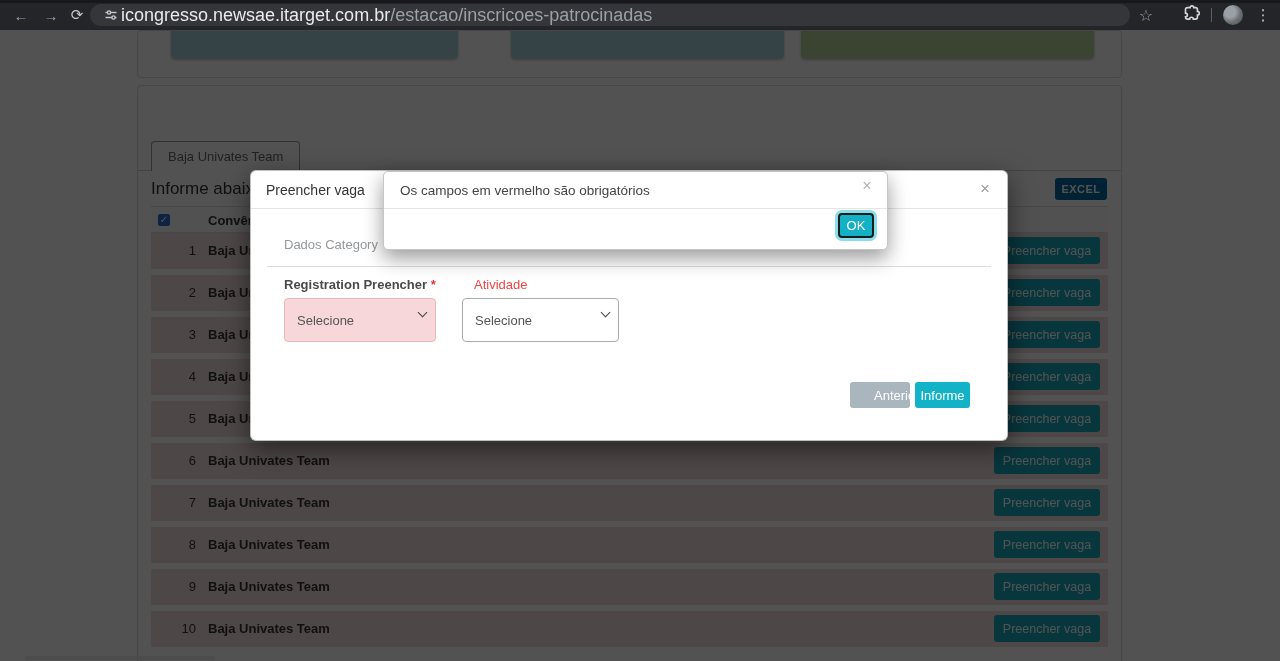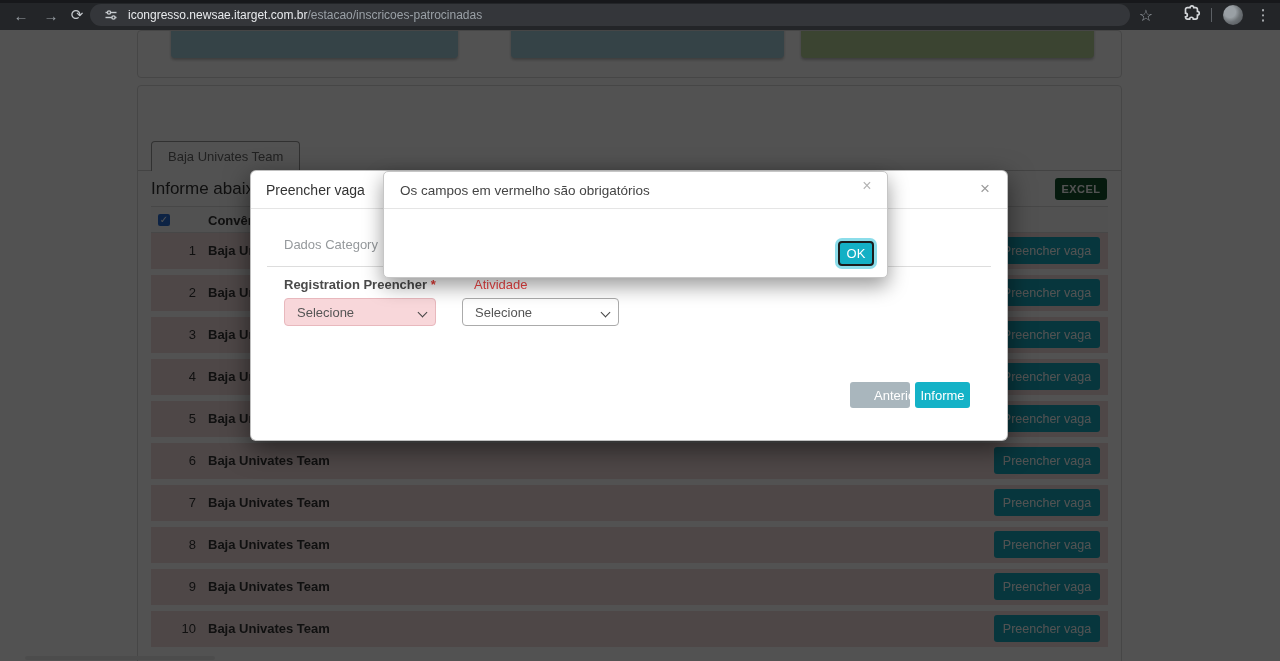--- a/index.html
+++ b/index.html
@@ -8,21 +8,21 @@
   .stage { position:relative; width:1280px; height:661px; overflow:hidden; }
 
   
   .browser-bar { position:absolute; top:0; left:0; width:1280px; height:30px;
     background:linear-gradient(#17181b 0, #17181b 3px, #232528 3px); z-index:50; }
   .nav-ic { position:absolute; top:4px; width:22px; height:22px; display:flex;
     align-items:center; justify-content:center; color:#9aa0a6; font-size:15px; }
   .url-pill { position:absolute; left:90px; top:4px; width:1040px; height:22px;
     background:#34363a; border-radius:11px; display:flex; align-items:center; }
   .tune { margin-left:14px; flex:0 0 auto; }
-  .url-text { margin-left:10px; font-size:12px; white-space:nowrap; }
+  .url-text { margin-left:3px; font-size:18px; white-space:nowrap; }
   .url-text .domain { color:#e8eaed; }
   .url-text .path { color:#9aa0a6; }
   .sep { position:absolute; left:1211px; top:8px; width:1px; height:14px; background:#5c6065; }
   .avatar { position:absolute; left:1223px; top:5px; width:20px; height:20px; border-radius:50%;
     background:radial-gradient(circle at 35% 35%, #9aa0a5 0 30%, #6d7276 55%, #4a4e52 100%); }
 
   
   .page { position:absolute; top:30px; left:0; width:1280px; height:631px;
     background:#ffffff; overflow:hidden; z-index:1; }
   .card { position:absolute; background:#fff; border:1px solid #d9d9d9; border-radius:4px; }
@@ -33,21 +33,21 @@
   .topbar.b2 { left:373px; width:273px; background:#a5cfdd; }
   .topbar.b3 { left:663px; width:293px; background:#b8d49a; }
 
   .card-main { left:137px; top:55px; width:985px; height:600px; }
   .tabline { position:absolute; left:0; right:0; top:84px; border-top:1px solid #cfcfcf; }
   .team-tab { position:absolute; left:13px; top:55px; height:30px; padding:0 16px;
     background:#fff; border:1px solid #999; border-bottom:none; border-radius:4px 4px 0 0;
     color:#666; font-size:13px; line-height:29px; z-index:2; }
   .page-heading { position:absolute; left:13px; top:59px; margin-top:34px; font-size:17px; color:#333; }
   .excel-btn { position:absolute; right:14px; top:92px; width:52px; height:22px;
-    background:#14532d; color:#fff; font-size:11px; font-weight:bold; letter-spacing:.5px;
+    background:#0369a1; color:#fff; font-size:11px; font-weight:bold; letter-spacing:.5px;
     border:none; border-radius:3px; text-align:center; line-height:22px; }
 
   .thead { position:absolute; left:13px; right:13px; top:120px; height:27px;
     border-top:1px solid #ddd; border-bottom:1px solid #ddd; background:#fafafa; }
   .thead .cb { position:absolute; left:7px; top:7px; width:12px; height:12px;
     background:#2b6fd4; border-radius:2px; color:#fff; font-size:10px; line-height:12px;
     text-align:center; }
   .thead .colname { position:absolute; left:57px; top:6px; font-size:13px; font-weight:bold; color:#333;
     white-space:nowrap; overflow:hidden; max-width:720px; }
   .tbody { position:absolute; left:13px; right:13px; top:147px; }
@@ -72,33 +72,33 @@
   .m-head { position:relative; height:38px; border-bottom:1px solid #e5e5e5; }
   .m-title { position:absolute; left:15px; top:0; line-height:38px; font-size:14px; color:#333; }
   .m-close { position:absolute; right:12px; top:8px; width:20px; height:20px; border:none;
     background:none; color:#9c9c9c; font-size:17px; line-height:20px; text-align:center; }
   .section-tab { position:absolute; left:33px; top:66px; font-size:13px; color:#95999c; }
   .section-divider { position:absolute; left:16px; right:16px; top:95px; border-top:1px solid #ddd; }
   .f-label { position:absolute; top:106px; font-size:13px; white-space:nowrap; }
   .f-label.cat { left:33px; font-weight:bold; color:#4a4a4a; }
   .f-label.atv { left:223px; color:#ef4444; }
   .req { color:#e53935; font-weight:bold; }
-  .selectbox { position:absolute; top:127px; height:28px; border-radius:4px; font-size:13px;
+  .selectbox { position:absolute; top:127px; height:44px; border-radius:4px; font-size:13px;
     color:#555; display:flex; align-items:center; padding:0 22px 0 12px; }
   .sel-cat { left:33px; width:152px; background:#f8d7da; border:1px solid #e8b8bd; }
   .sel-atv { left:211px; width:157px; background:#fff; border:1px solid #ababab; }
   .chev { position:absolute; right:9px; top:10px; width:7px; height:7px;
     border-right:1.5px solid #444; border-bottom:1.5px solid #444; transform:rotate(45deg); }
   .m-btn { position:absolute; top:211px; height:26px; border:none; border-radius:3px;
     color:#fff; font-size:13px; font-family:"Liberation Sans", sans-serif; }
   .btn-prev { left:599px; width:60px; background:#a9b6bd;padding-left:24px; }
   .btn-save { left:664px; width:55px; background:#14b2c7; }
 
   
-  .alert-modal { left:383px; top:171px; width:505px; height:107px; border-radius:5px;
+  .alert-modal { left:383px; top:171px; width:505px; height:79px; border-radius:5px;
     border:1px solid #c6c6c6; box-shadow:0 8px 20px rgba(0,0,0,.4); z-index:30; }
   .a-head { position:relative; height:37px; border-bottom:1px solid #e5e5e5; }
   .a-title { position:absolute; left:16px; top:0; line-height:37px; font-size:13.5px; color:#444; }
   .a-close { position:absolute; right:10px; top:4px; width:20px; height:20px; border:none;
     background:none; color:#b5b5b5; font-size:16px; }
   .ok-btn { position:absolute; right:13px; bottom:11px; width:36px; height:25px;
     background:#14b0c5; color:#fff; font-size:13px; border:2px solid #1c1c1c; border-radius:4px;
     box-shadow:0 0 0 3px rgba(64,199,220,.6); font-family:"Liberation Sans", sans-serif; }
 </style>
 </head>

